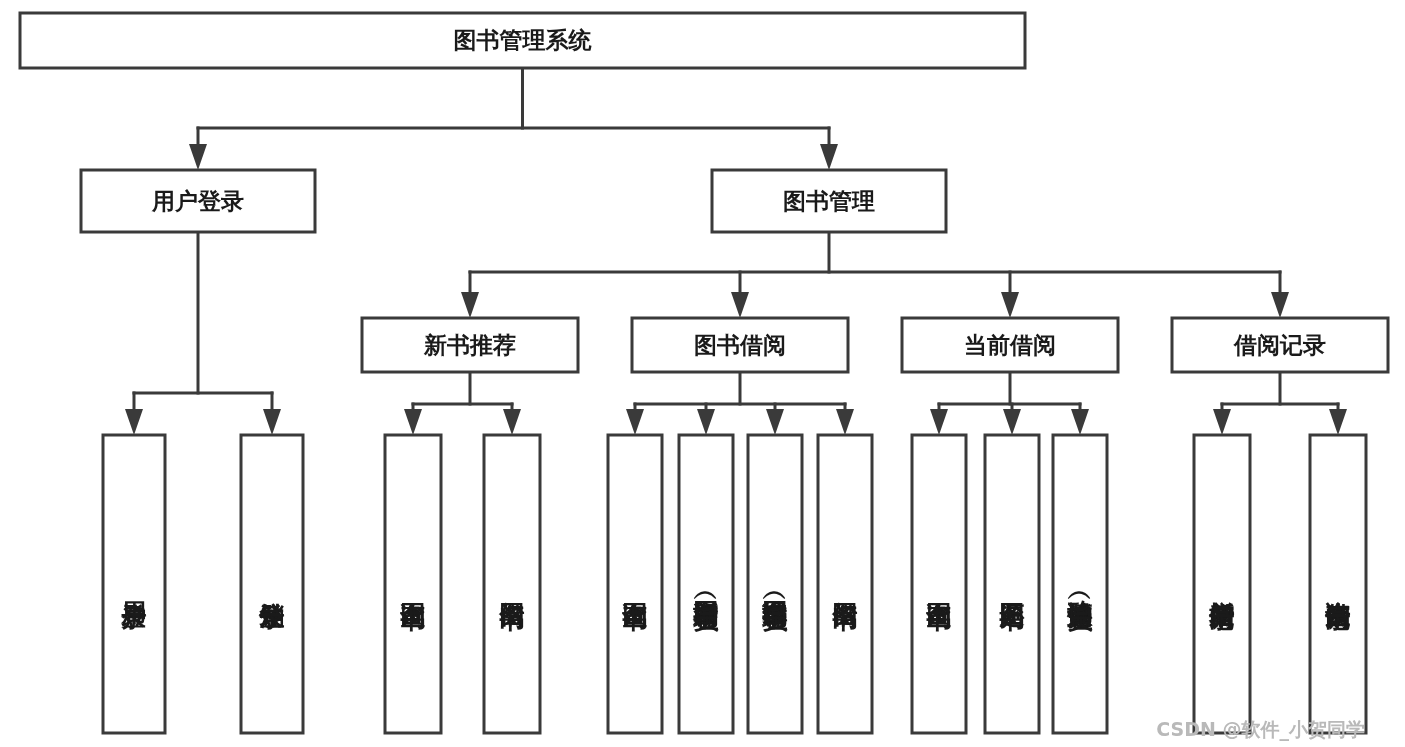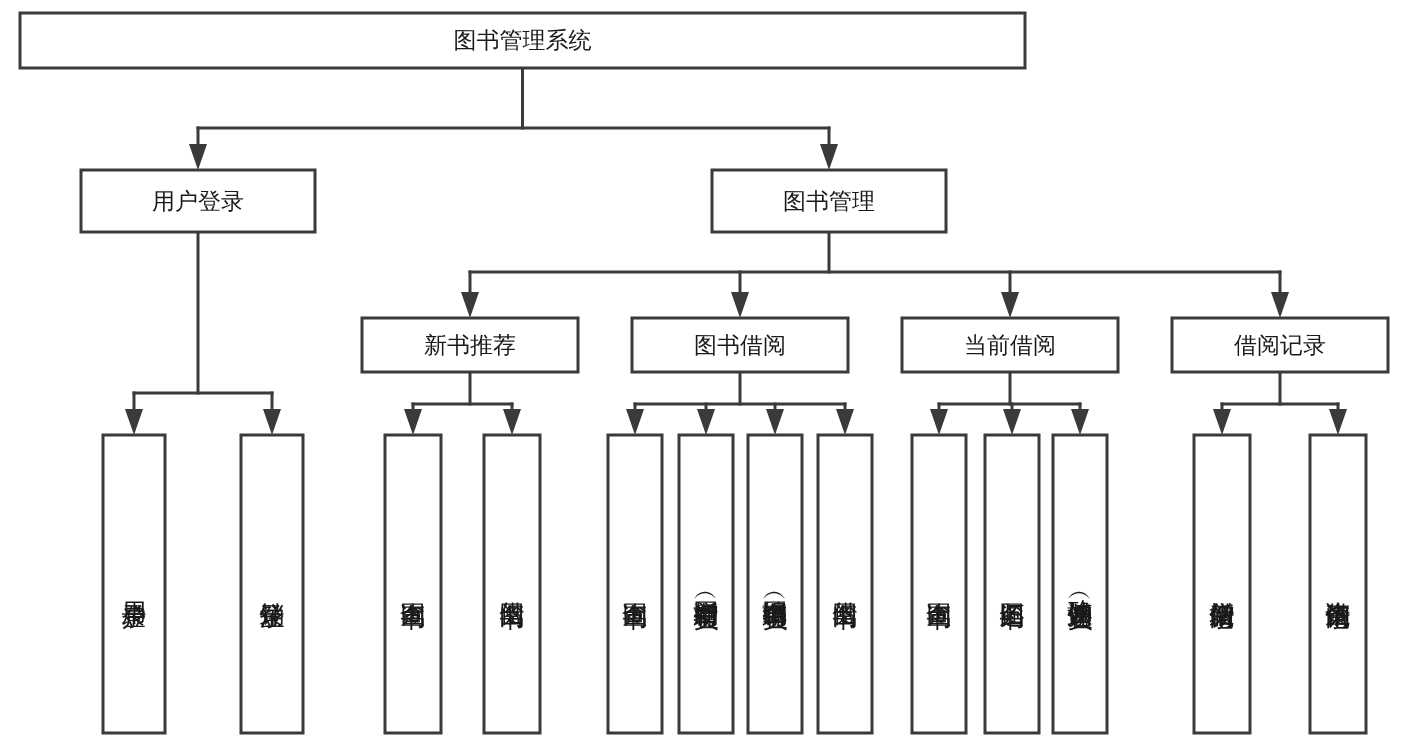--- a/index.html
+++ b/index.html
@@ -11,20 +11,21 @@
     width: 1405px;
     height: 747px;
     font-family: "DejaVu Sans", "Liberation Sans", sans-serif;
     overflow: hidden;
     position: relative;
   }
   #diagram-root {
     position: relative;
     width: 1371px;
     height: 747px;
+    font-weight: bold;
   }
   svg#tree-svg {
     position: absolute;
     left: 0;
     top: 0;
     width: 1405px;
     height: 747px;
     display: block;
   }
   .node-box {
@@ -207,14 +208,15 @@
         <span class="vert-label">确认归还（管理员）</span>
       </div>
       <div class="vert-label-wrap" style="left: 1194px; top: 435px; width: 56px; height: 298px;">
         <span class="vert-label">新增借阅记录</span>
       </div>
       <div class="vert-label-wrap" style="left: 1310px; top: 435px; width: 56px; height: 298px;">
         <span class="vert-label">查询借阅记录</span>
       </div>
     </div>
 
+  <div class="watermark">CSDN @软件_小贺同学</div>
 
 </div>
 
 </body></html>

